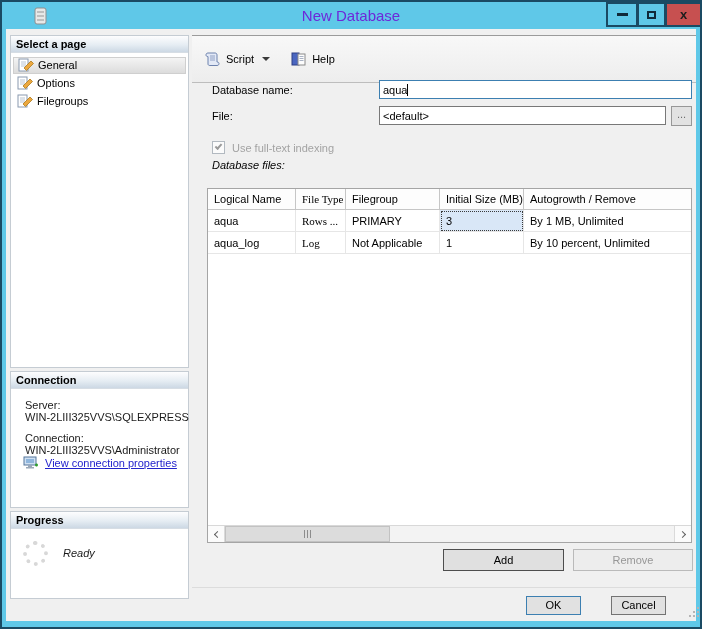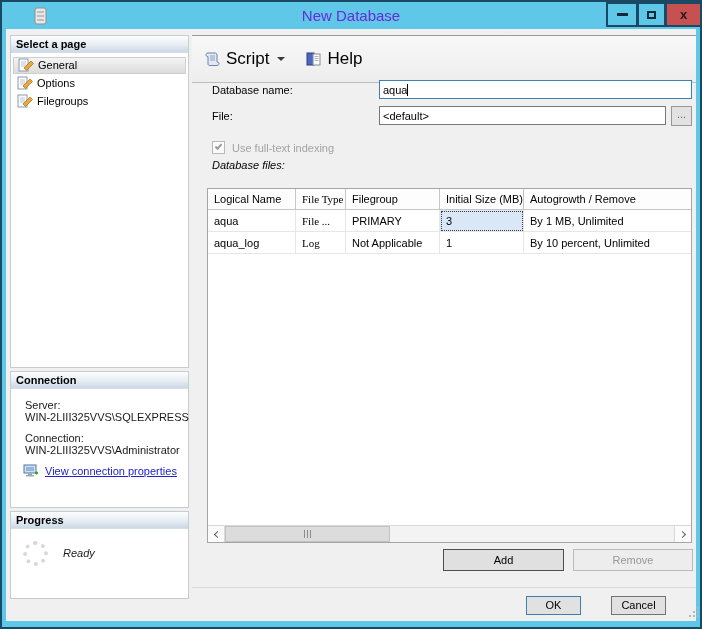--- a/index.html
+++ b/index.html
@@ -32,32 +32,32 @@
     font-size:11px;font-weight:bold;color:#000;padding:2px 0 0 5px;border-bottom:1px solid #d6dde4;}
 
   .page-item{position:relative;height:17px;line-height:16px;font-size:11px;color:#000;margin:1px 2px;padding-left:24px;cursor:default;}
   .page-item.selected{background:linear-gradient(to bottom,#f4f4f4,#dcdcdc);border:1px solid #cfcfcf;line-height:14px;}
   .page-icon{position:absolute;left:4px;top:1px;width:17px;height:14px;}
   .page-item.selected .page-icon{top:0;}
 
   .conn-body{padding:10px 0 0 14px;font-size:11px;color:#1a1a1a;}
   .conn-label{margin-top:9px;}
   .conn-value{white-space:nowrap;}
-  .conn-link-row{position:relative;margin-top:8px;height:16px;}
+  .conn-link-row{position:relative;margin-top:0;height:16px;}
   .monitor-icon{position:absolute;left:-2px;top:0;width:17px;height:15px;}
   .conn-link{position:absolute;left:20px;top:1px;color:#2222cc;text-decoration:underline;cursor:pointer;}
 
   .prog-body{position:relative;height:60px;font-style:italic;}
   .spinner{position:absolute;left:12px;top:12px;width:25px;height:25px;border:4px dotted #d8d8d8;border-radius:50%;}
   .prog-status{position:absolute;left:52px;top:18px;font-size:11px;color:#1a1a1a;}
 
   
   .main{position:absolute;left:186px;top:6px;width:504px;height:553px;background:#f0f0f0;border-bottom:1px solid #dcdcdc;}
   .toolbar{position:absolute;left:0;top:0;width:100%;height:48px;background:linear-gradient(to bottom,#f8f8f8,#ededed);
-    border-top:1px solid #9b9b9b;border-bottom:1px solid #bdbdbd;display:flex;align-items:center;padding-left:6px;font-size:17px;color:#000;}
+    border-top:1px solid #9b9b9b;border-bottom:1px solid #bdbdbd;display:flex;align-items:center;padding-left:6px;font-size:11px;color:#000;}
   .tb-btn{display:flex;align-items:center;gap:5px;padding:3px 6px;cursor:default;}
   .tb-sep{width:8px;}
   .caret-down{width:0;height:0;border-left:4px solid transparent;border-right:4px solid transparent;border-top:4px solid #3a3a3a;margin-left:3px;}
   .tb-icon{width:17px;height:16px;}
 
   .lbl{position:absolute;font-size:11px;color:#000;}
   .fld{position:absolute;height:19px;background:#fff;font-family:"Liberation Sans",sans-serif;font-size:11px;padding:1px 3px;color:#000;}
   input.fld{outline:none;}
   .fld-name{left:187px;top:45px;width:313px;border:1px solid #3c7fb1;}
   .fld-owner{left:187px;top:71px;width:287px;border:1px solid #787878;}
@@ -232,21 +232,21 @@
       <div class="grid">
         <div class="grid-head">
           <div class="cell c0">Logical Name</div>
           <div class="cell c1">File Type</div>
           <div class="cell c2">Filegroup</div>
           <div class="cell c3">Initial Size (MB)</div>
           <div class="cell c4">Autogrowth / Remove</div>
         </div>
         <div class="grid-row">
           <div class="cell c0">aqua</div>
-          <div class="cell c1">File ...</div>
+          <div class="cell c1">Rows ...</div>
           <div class="cell c2">PRIMARY</div>
           <div class="cell c3 sel">3</div>
           <div class="cell c4">By 1 MB, Unlimited</div>
         </div>
         <div class="grid-row">
           <div class="cell c0">aqua_log</div>
           <div class="cell c1">Log</div>
           <div class="cell c2">Not Applicable</div>
           <div class="cell c3">1</div>
           <div class="cell c4">By 10 percent, Unlimited</div>

